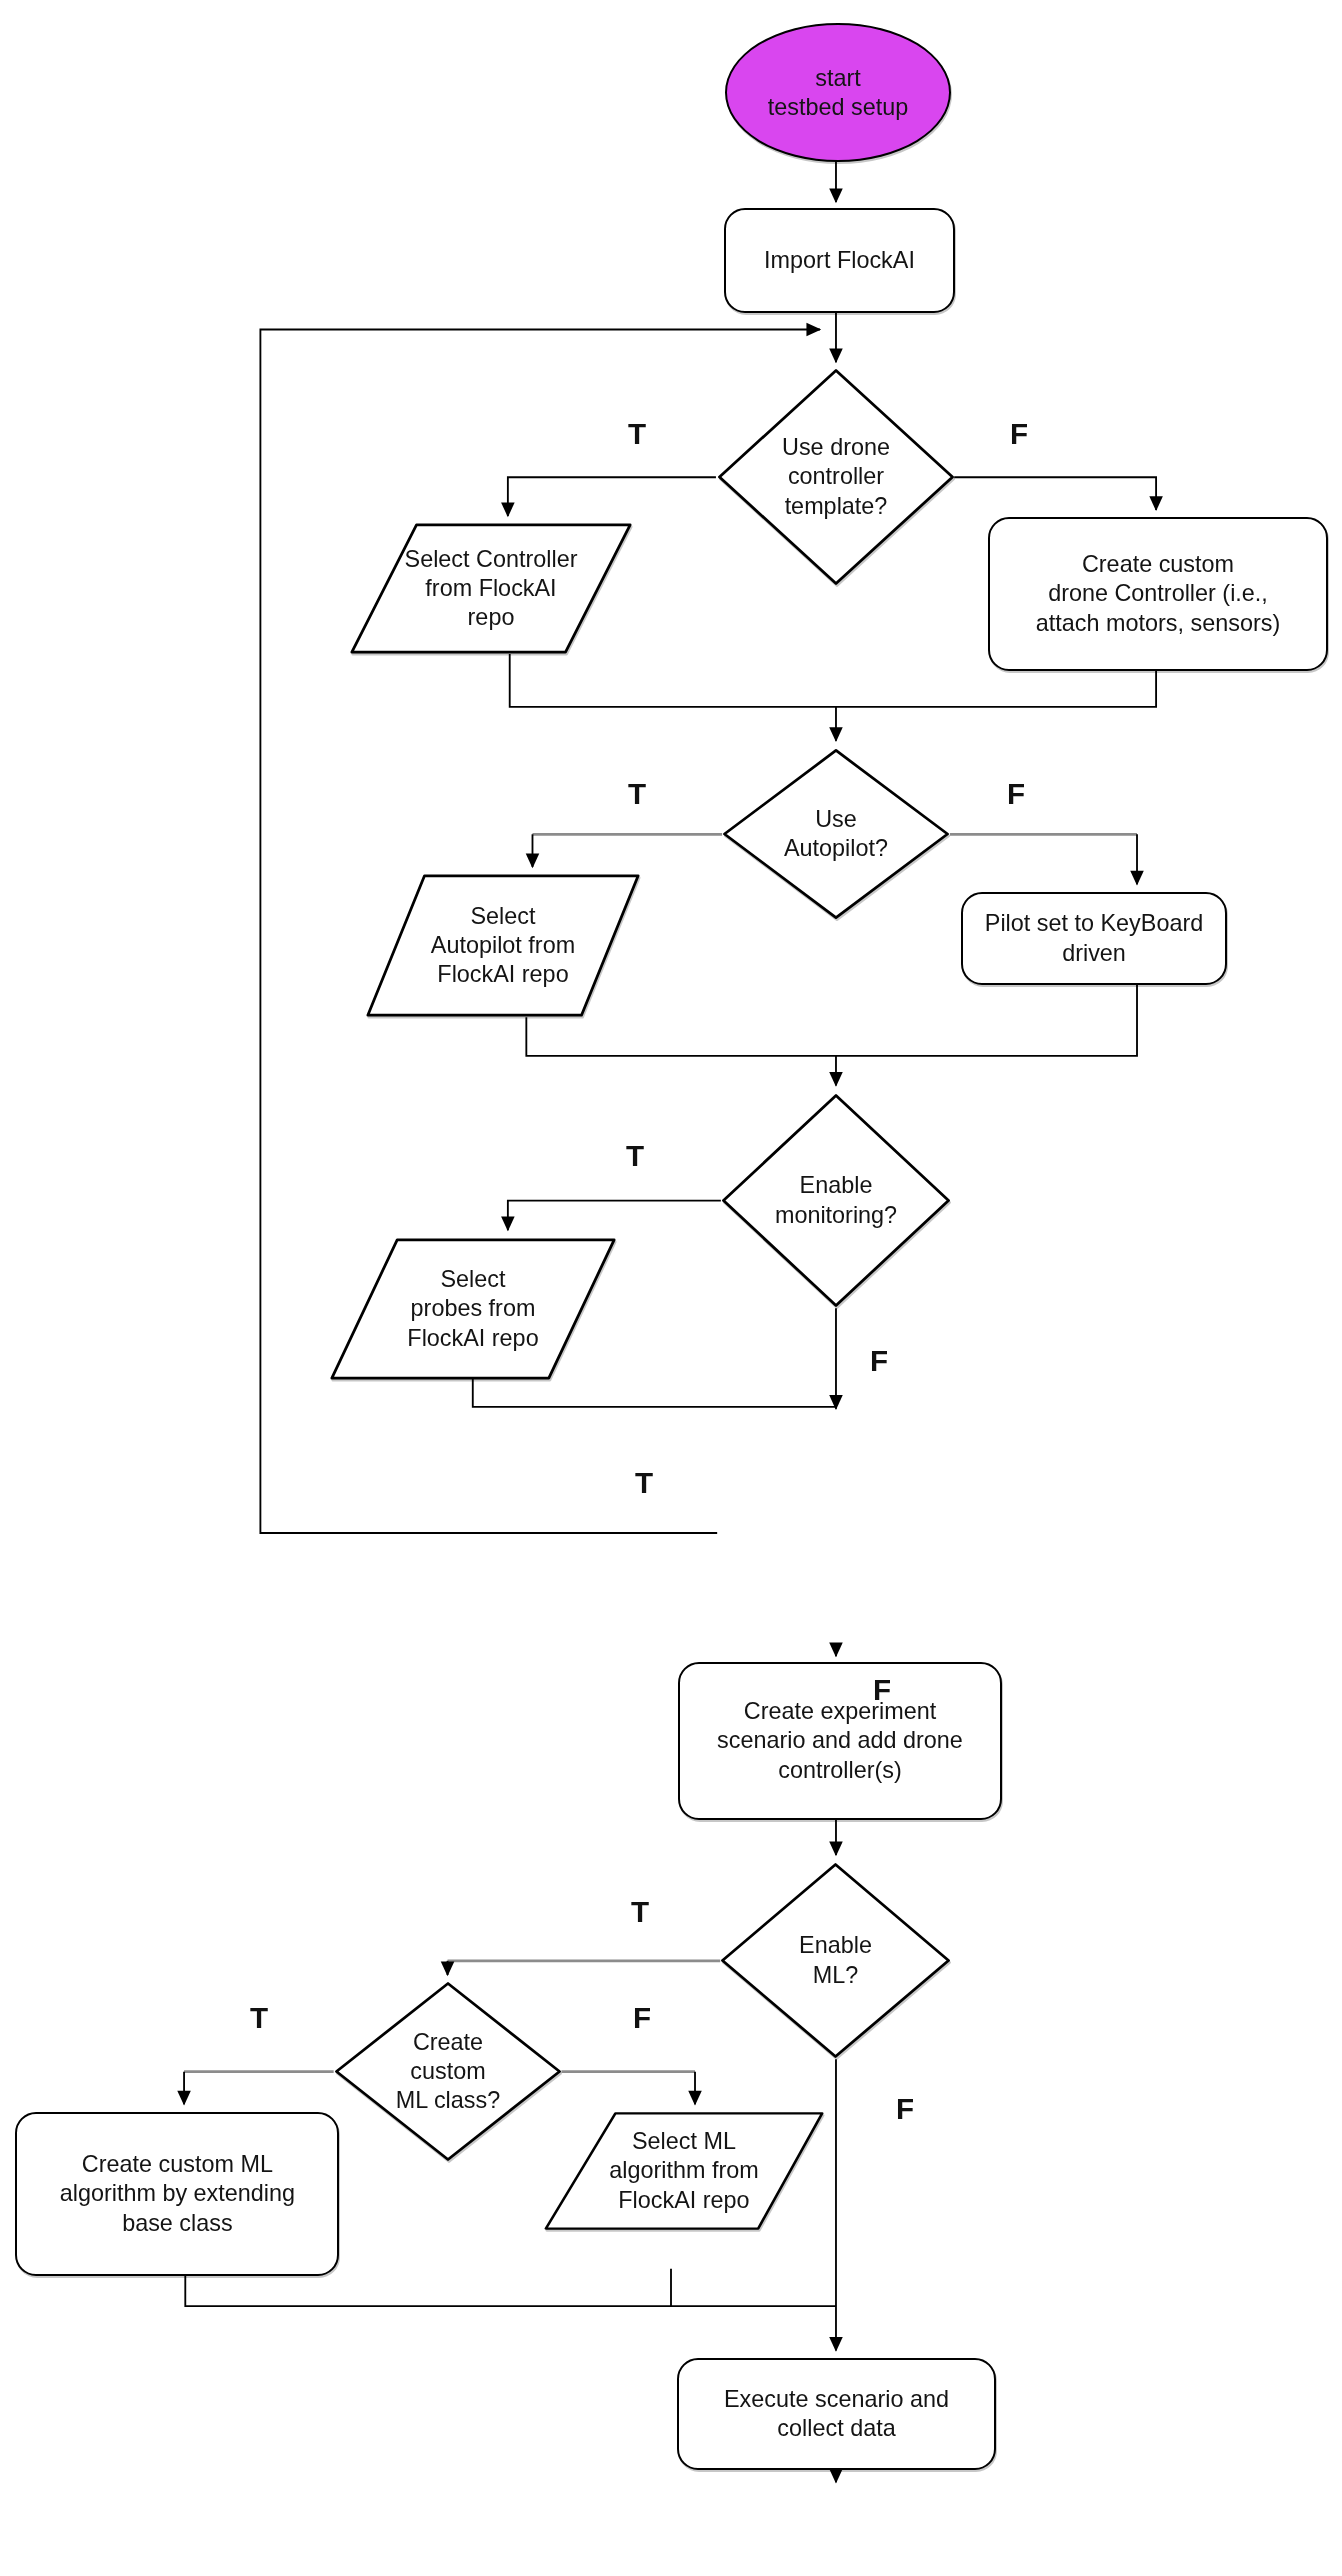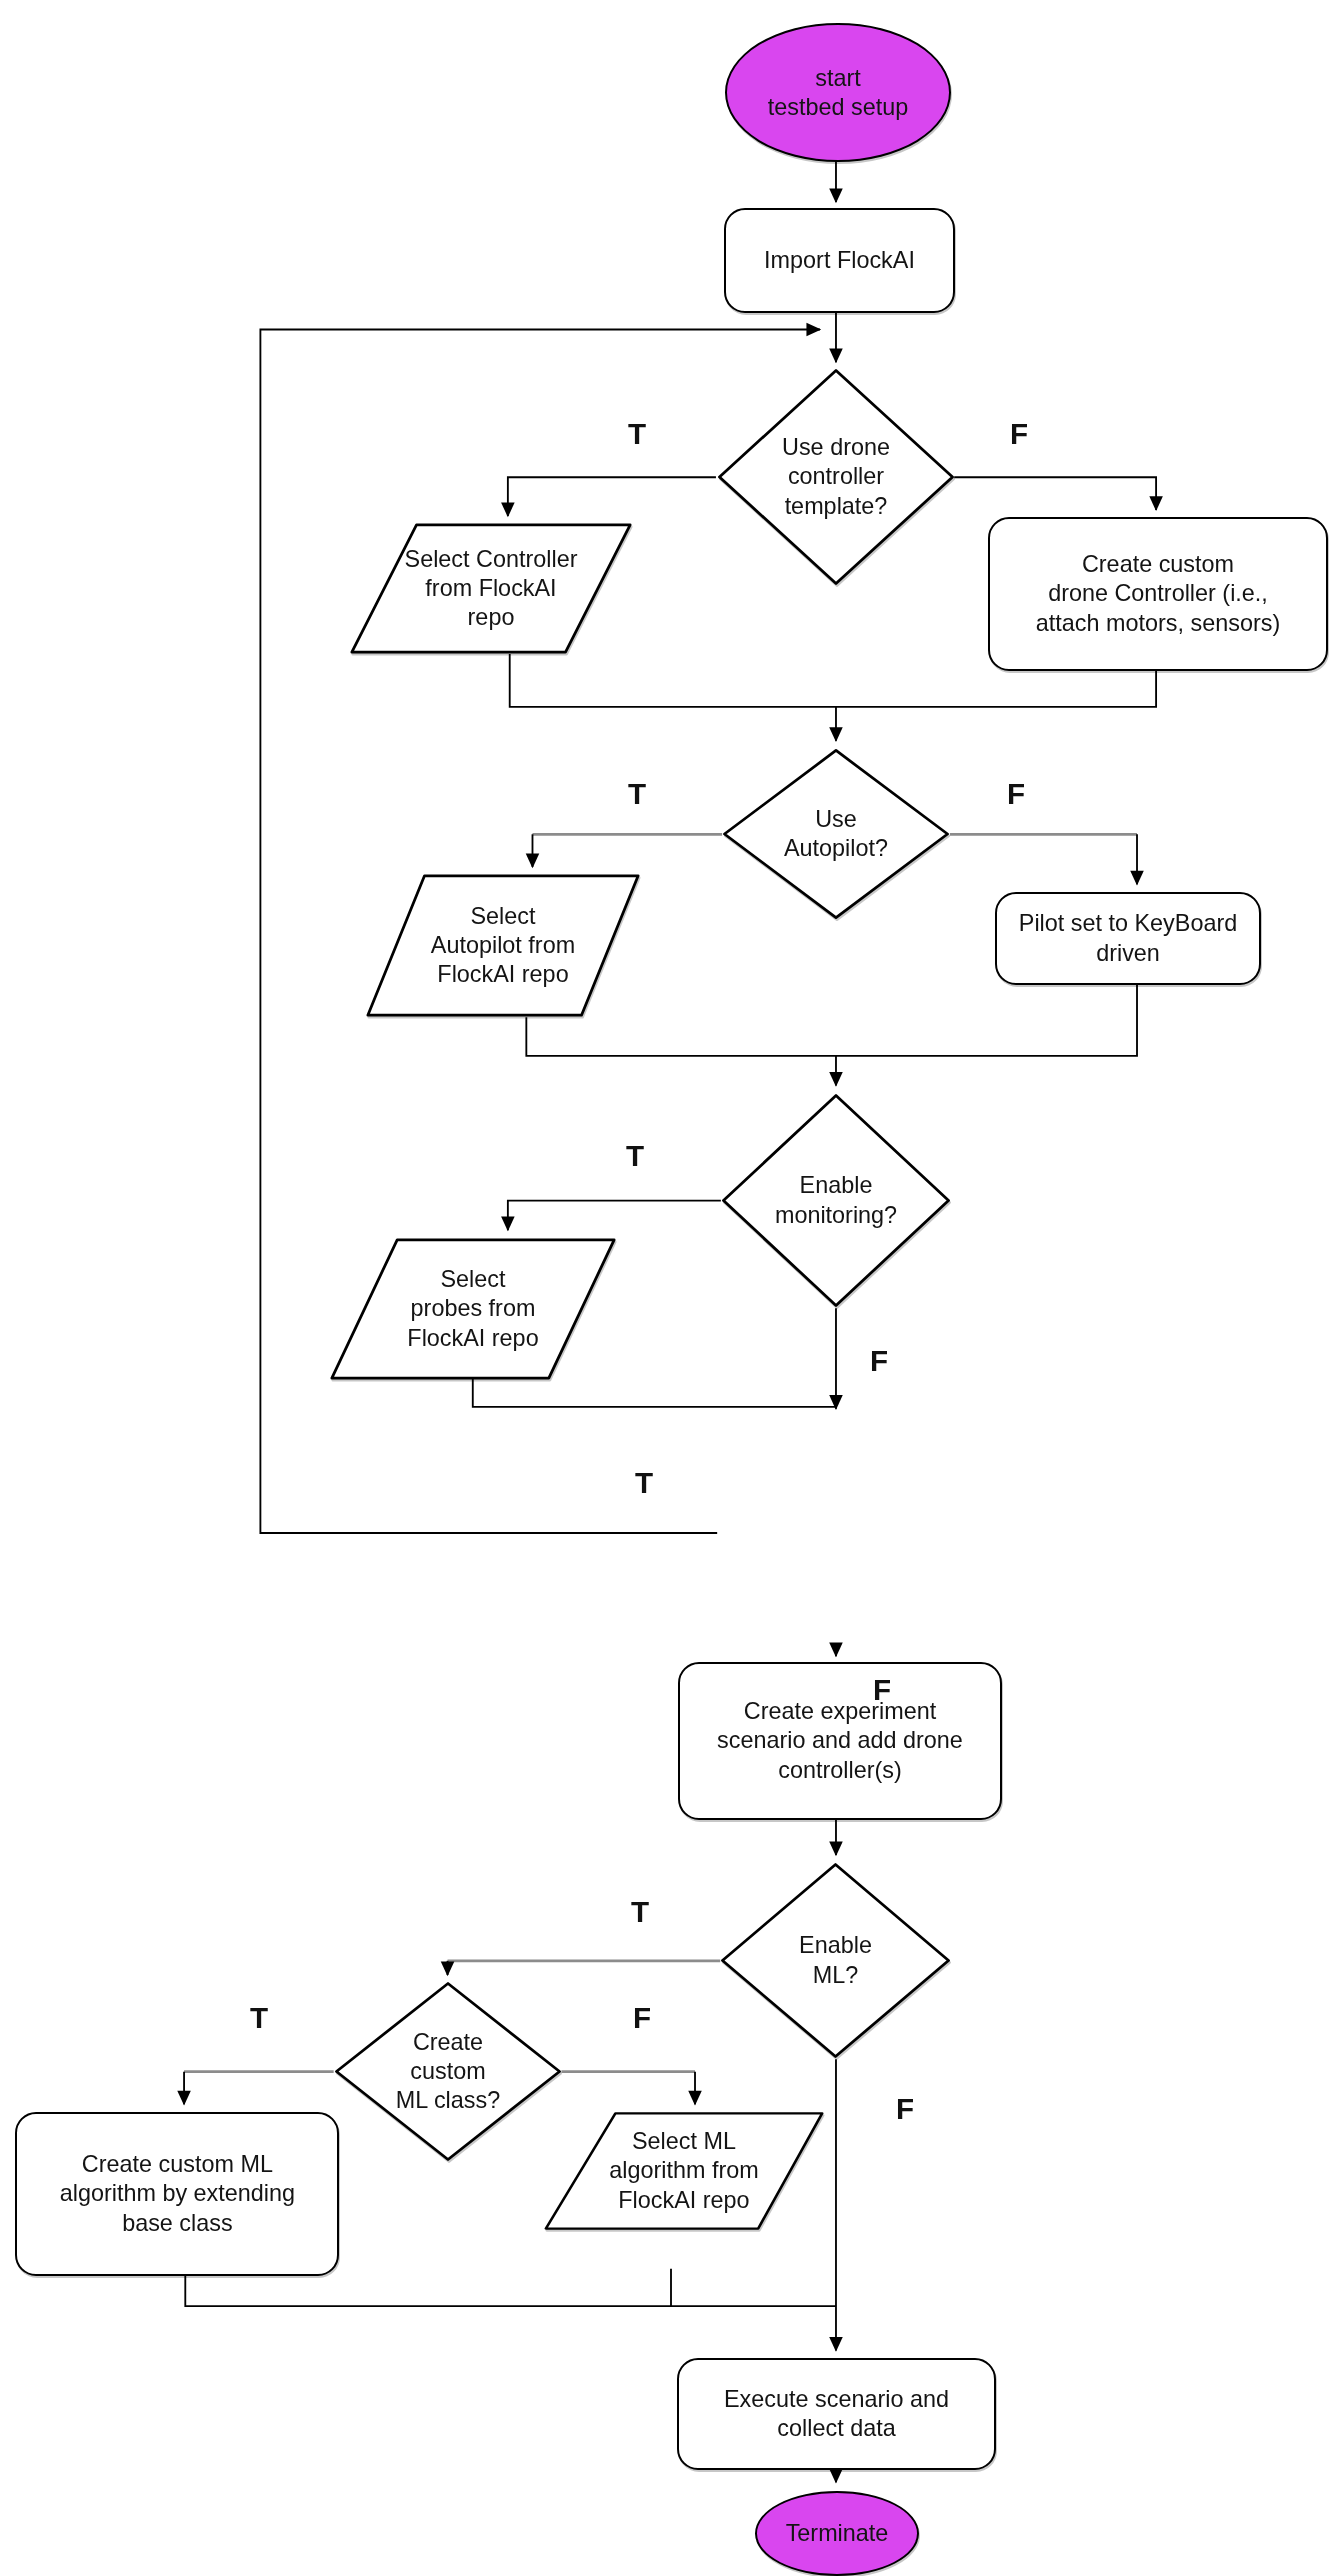--- a/index.html
+++ b/index.html
@@ -149,21 +149,21 @@
 
   <div class="node" style="left:366px;top:874px;width:274px;height:143px;">
     <svg viewBox="0 0 445 232" preserveAspectRatio="none">
         <polygon points="95,3 442,3 350,229 3,229"></polygon>
       </svg>
     <div class="txt">Select
 Autopilot from
 FlockAI repo</div>
   </div>
 
-  <div class="node rect" style="left:995px;top:892px;width:262px;height:89px;">
+  <div class="node rect" style="left:961px;top:892px;width:262px;height:89px;">
     <div class="txt">Pilot set to KeyBoard
 driven</div>
   </div>
 
   <div class="node" style="left:721px;top:1093px;width:230px;height:215px;">
     <svg viewBox="0 0 374 350" preserveAspectRatio="none">
         <polygon points="187,4 370,175 187,346 4,175"></polygon>
       </svg>
     <div class="txt">Enable
 monitoring?</div>
@@ -215,23 +215,20 @@
     <div class="txt">Select ML
 algorithm from
 FlockAI repo</div>
   </div>
 
   <div class="node rect" style="left:677px;top:2358px;width:315px;height:108px;">
     <div class="txt">Execute scenario and
 collect data</div>
   </div>
 
-  <div class="node ellipse" style="left:755px;top:2491px;width:160px;height:81px;">
-    <div class="txt">Terminate</div>
-  </div>
 
   <span class="lbl" style="left:637px;top:434px;">T</span>
   <span class="lbl" style="left:1019px;top:434px;">F</span>
   <span class="lbl" style="left:637px;top:794px;">T</span>
   <span class="lbl" style="left:1016px;top:794px;">F</span>
   <span class="lbl" style="left:635px;top:1156px;">T</span>
   <span class="lbl" style="left:879px;top:1361px;">F</span>
   <span class="lbl" style="left:644px;top:1483px;">T</span>
   <span class="lbl" style="left:882px;top:1690px;">F</span>
   <span class="lbl" style="left:640px;top:1912px;">T</span>

